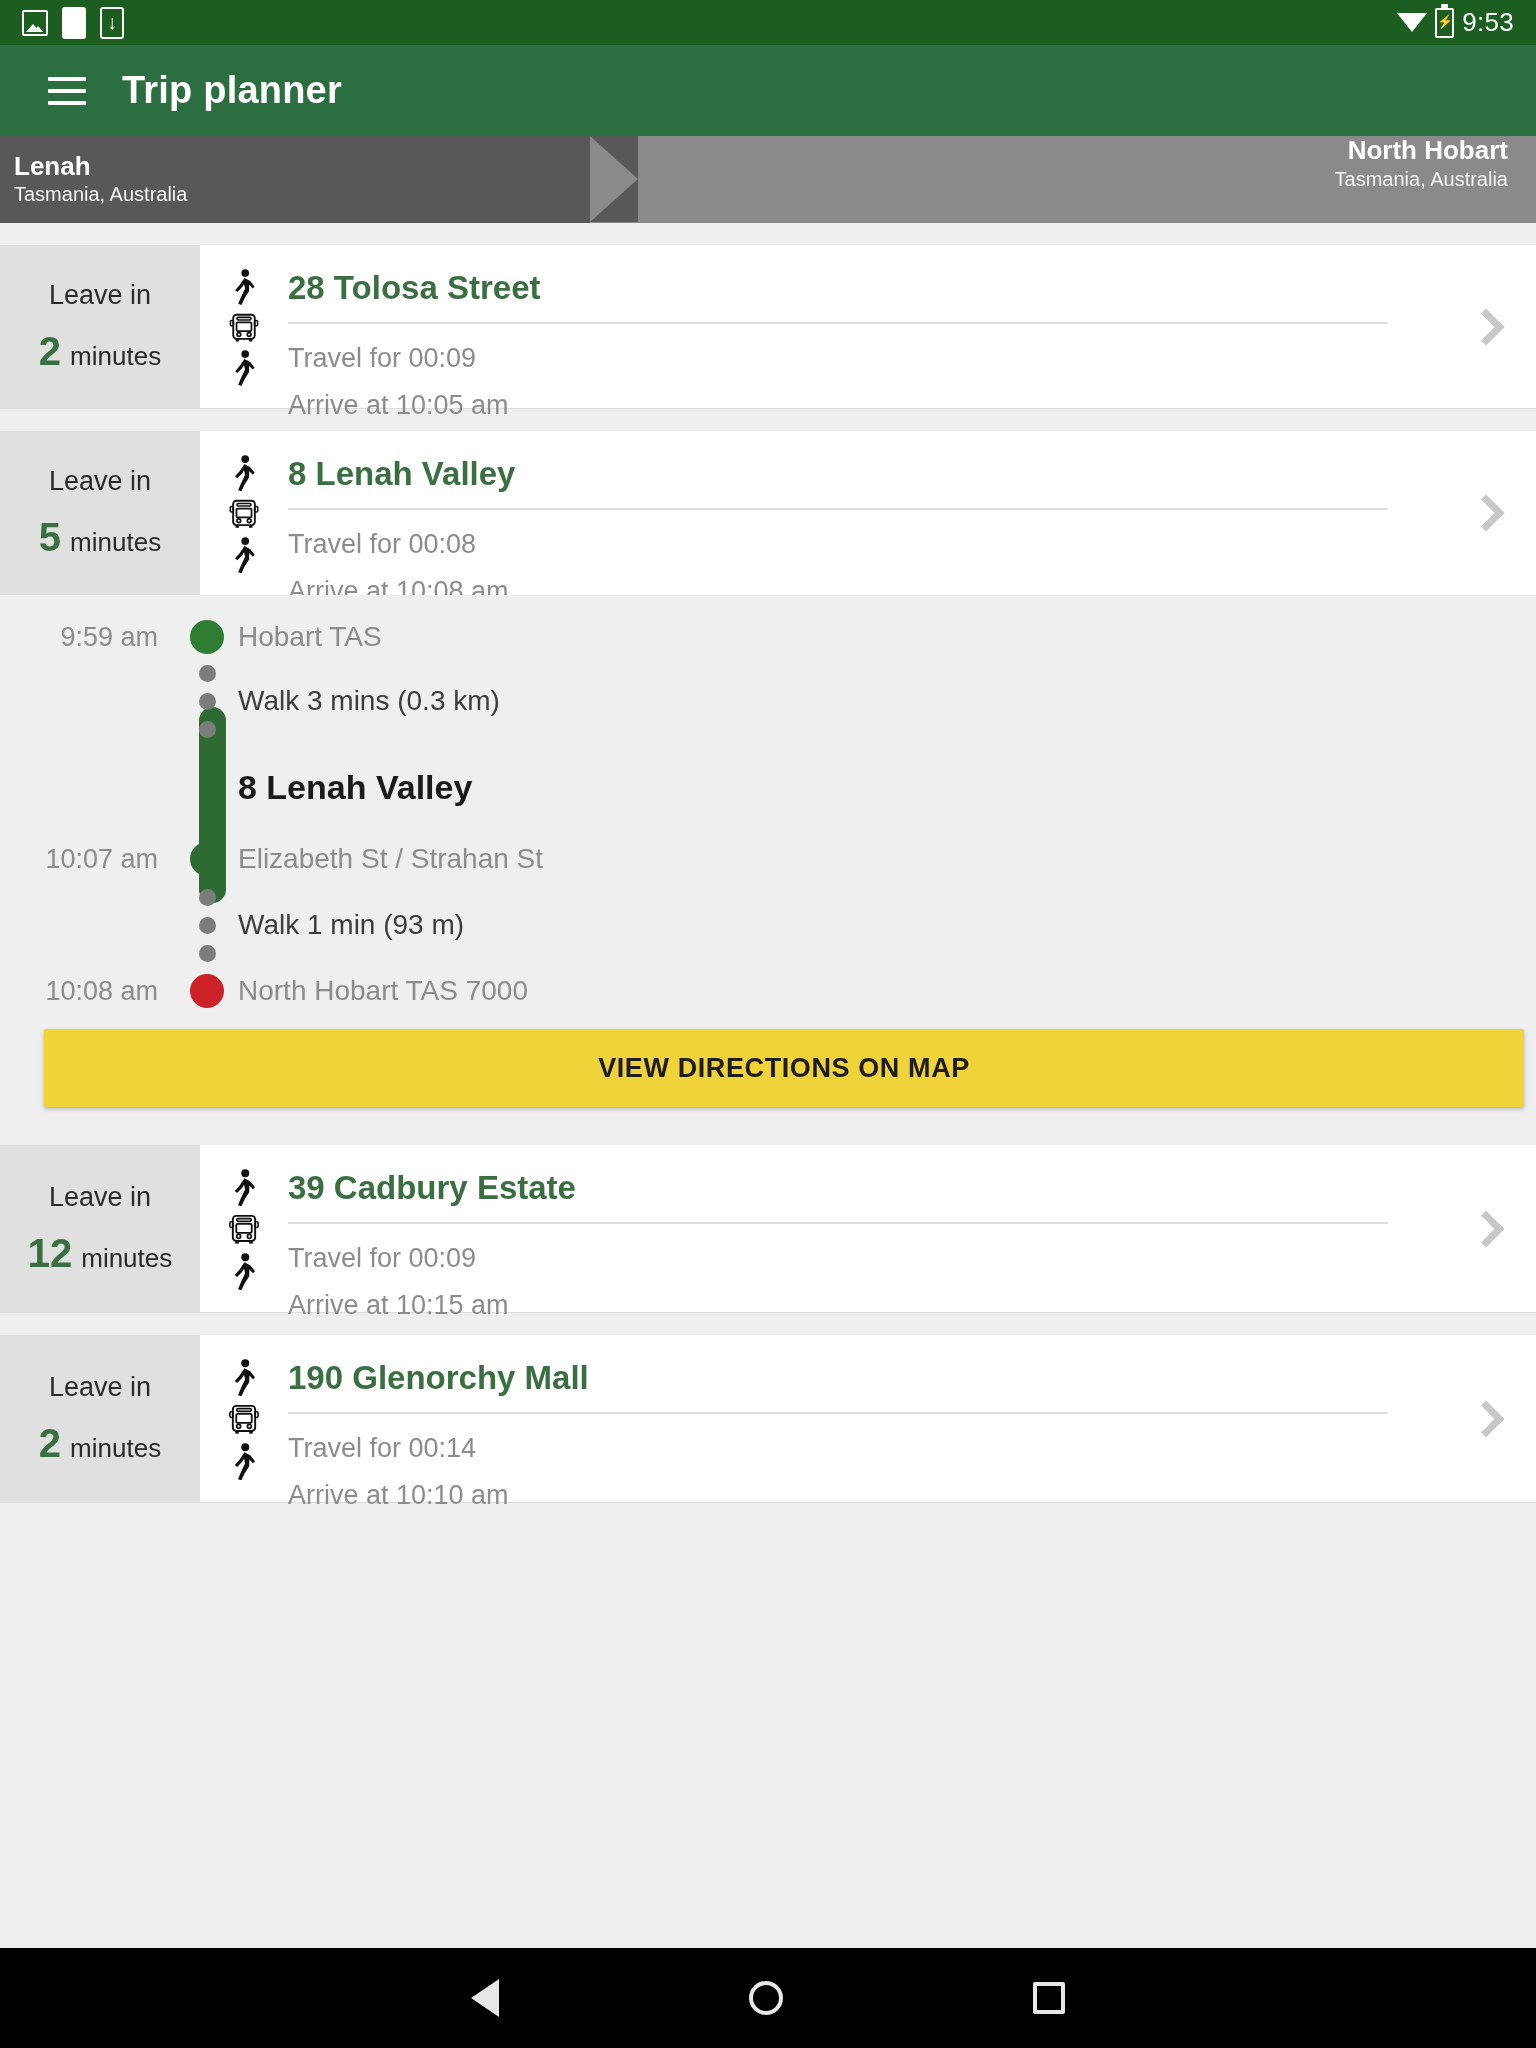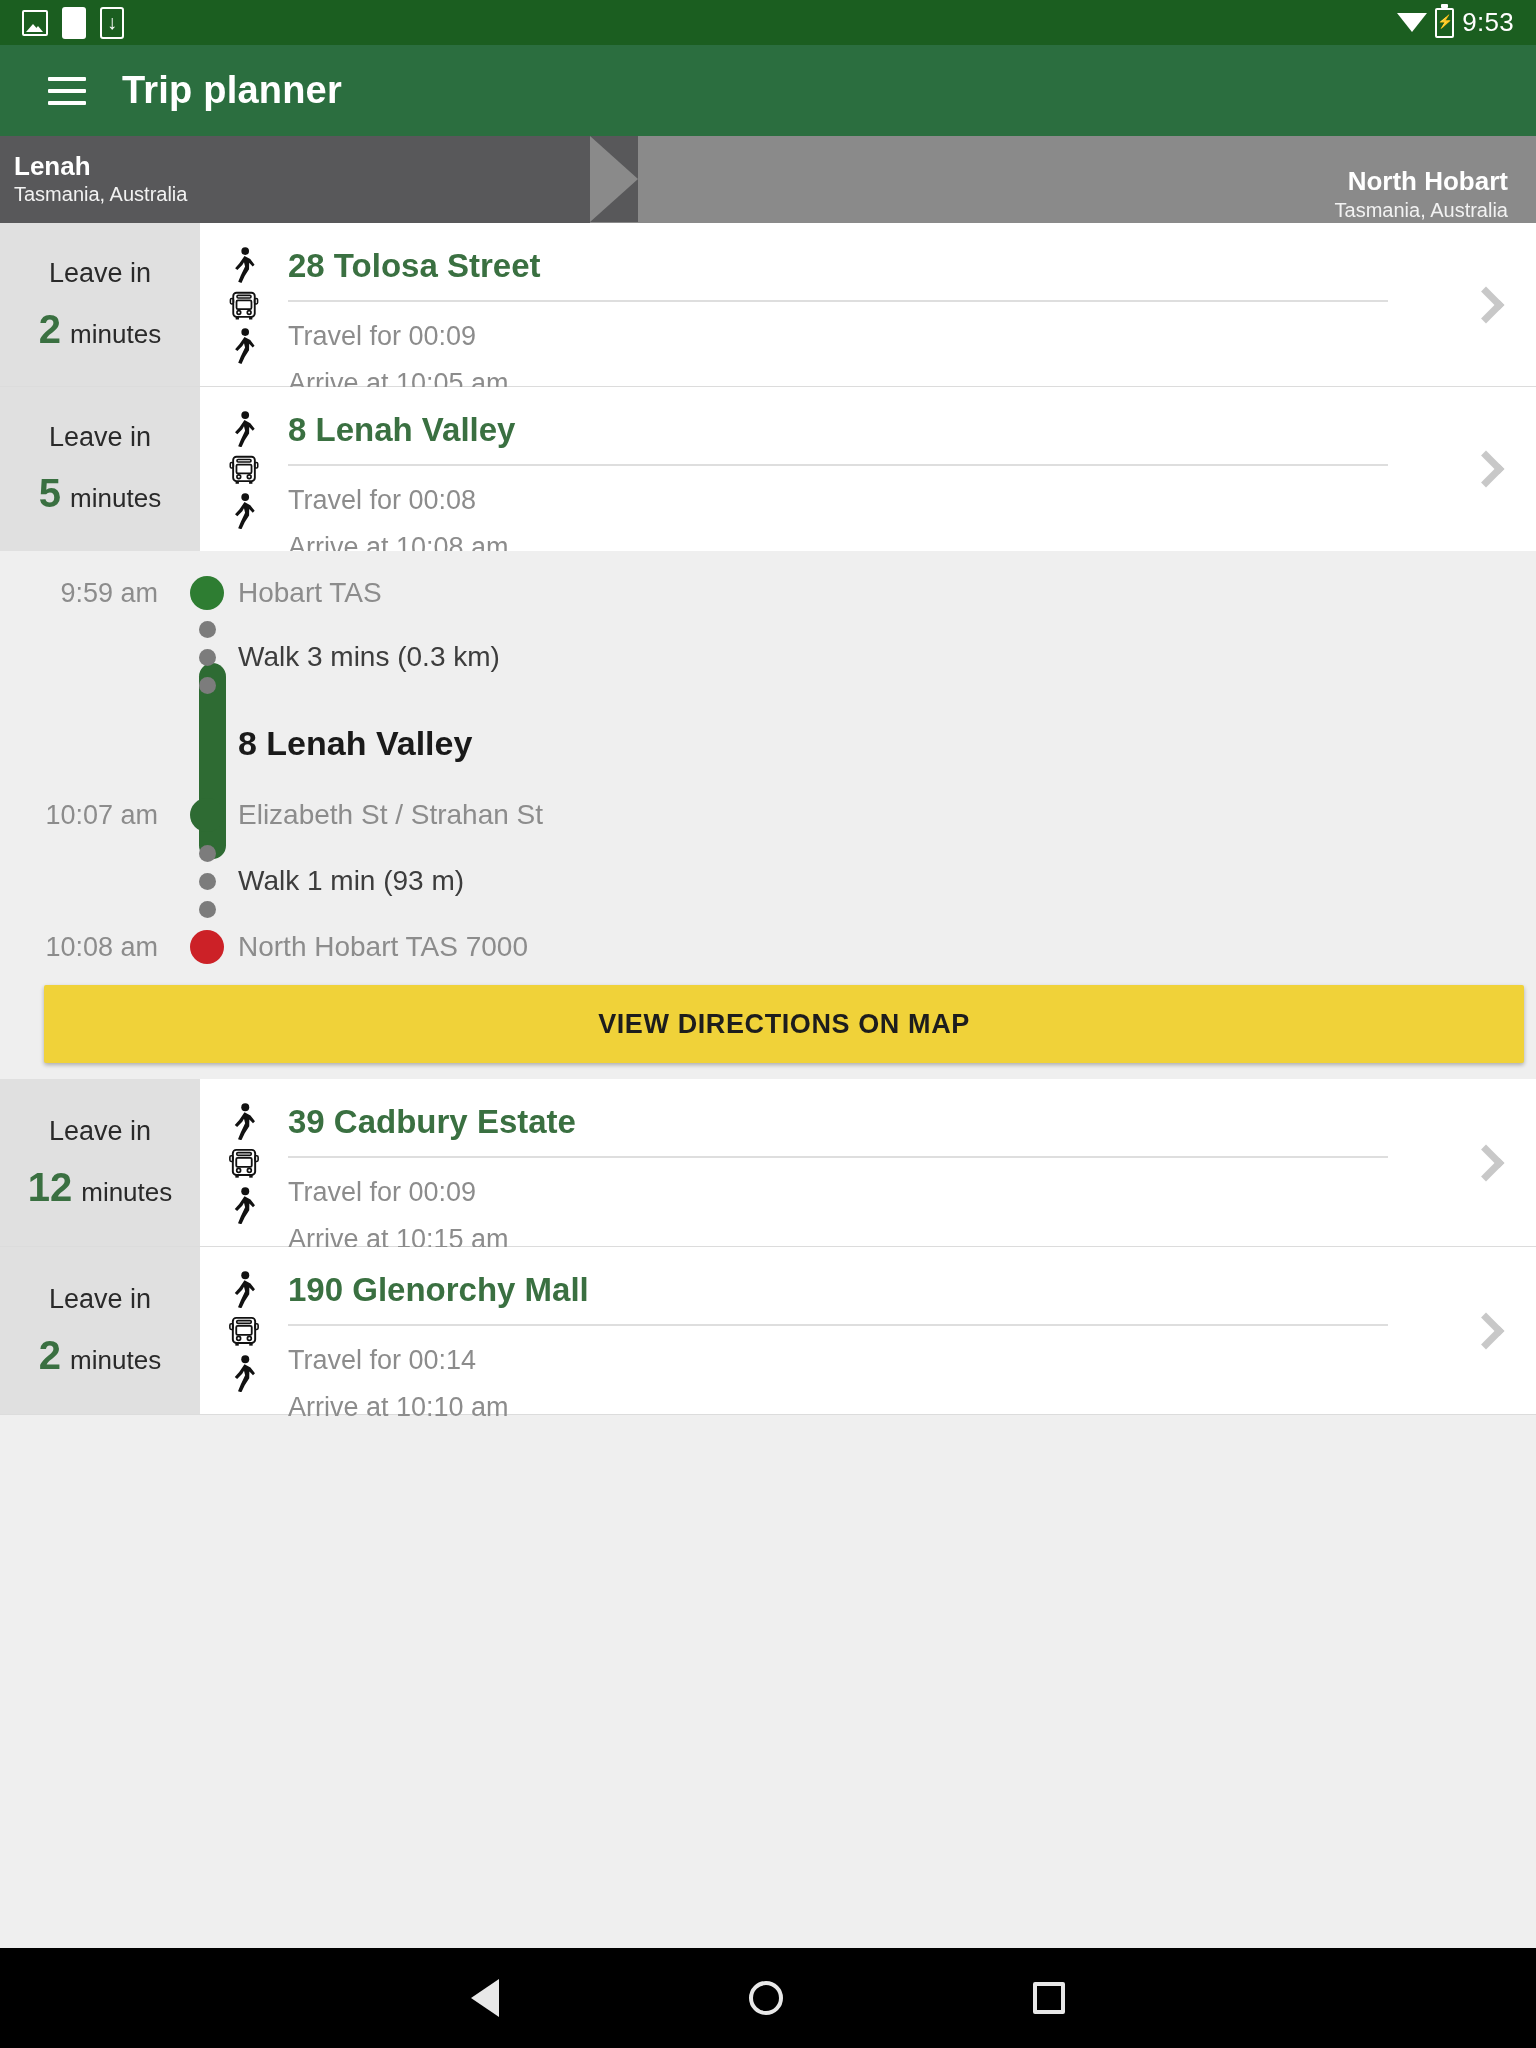--- a/index.html
+++ b/index.html
@@ -53,27 +53,27 @@
     position: relative; z-index:2;
   }
   .od-arrow {
     position:absolute; left:590px; top:0; width:0; height:0; z-index:2;
     border-top: 43.5px solid #58585a;
     border-bottom: 43.5px solid #58585a;
     border-left: 48px solid transparent;
   }
   .od-right {
     flex:1; height:100%; display:flex; flex-direction:column;
-    justify-content:flex-end; align-items:flex-end; padding-right: 28px; background:#8a8a8a;
+    justify-content:flex-start; align-items:flex-end; padding-right: 28px; background:#8a8a8a;
   }
   .od-title { font-size: 26px; font-weight: 700; color:#fff; line-height: 1.15; }
   .od-sub { font-size: 20px; color:#f2f2f2; line-height: 1.3; }
 
   
-  .trip-row { display:flex; background:#fff; border-bottom: 1px solid #dcdcdc; position:relative; }
+  .trip-row { display:flex; background:#fff; border-bottom: 1px solid #dcdcdc; position:relative;margin-top:22px; }
   .trip-leave {
     width: 200px; background:#e0e0e0; flex:none;
     display:flex; flex-direction:column; align-items:center; justify-content:center; gap: 18px;
   }
   .leave-in { font-size: 27px; color:#2a2a2a; }
   .leave-val { font-size: 26px; color:#2a2a2a; display:flex; align-items:baseline; gap: 9px; }
   .leave-num { font-size: 40px; font-weight:700; color:#3a7041; }
 
   .trip-body { flex:1; display:flex; padding: 22px 0 22px 0; }
   .trip-icons { width: 88px; flex:none; display:flex; flex-direction:column; align-items:center; gap: 6px; padding-top: 2px; }

